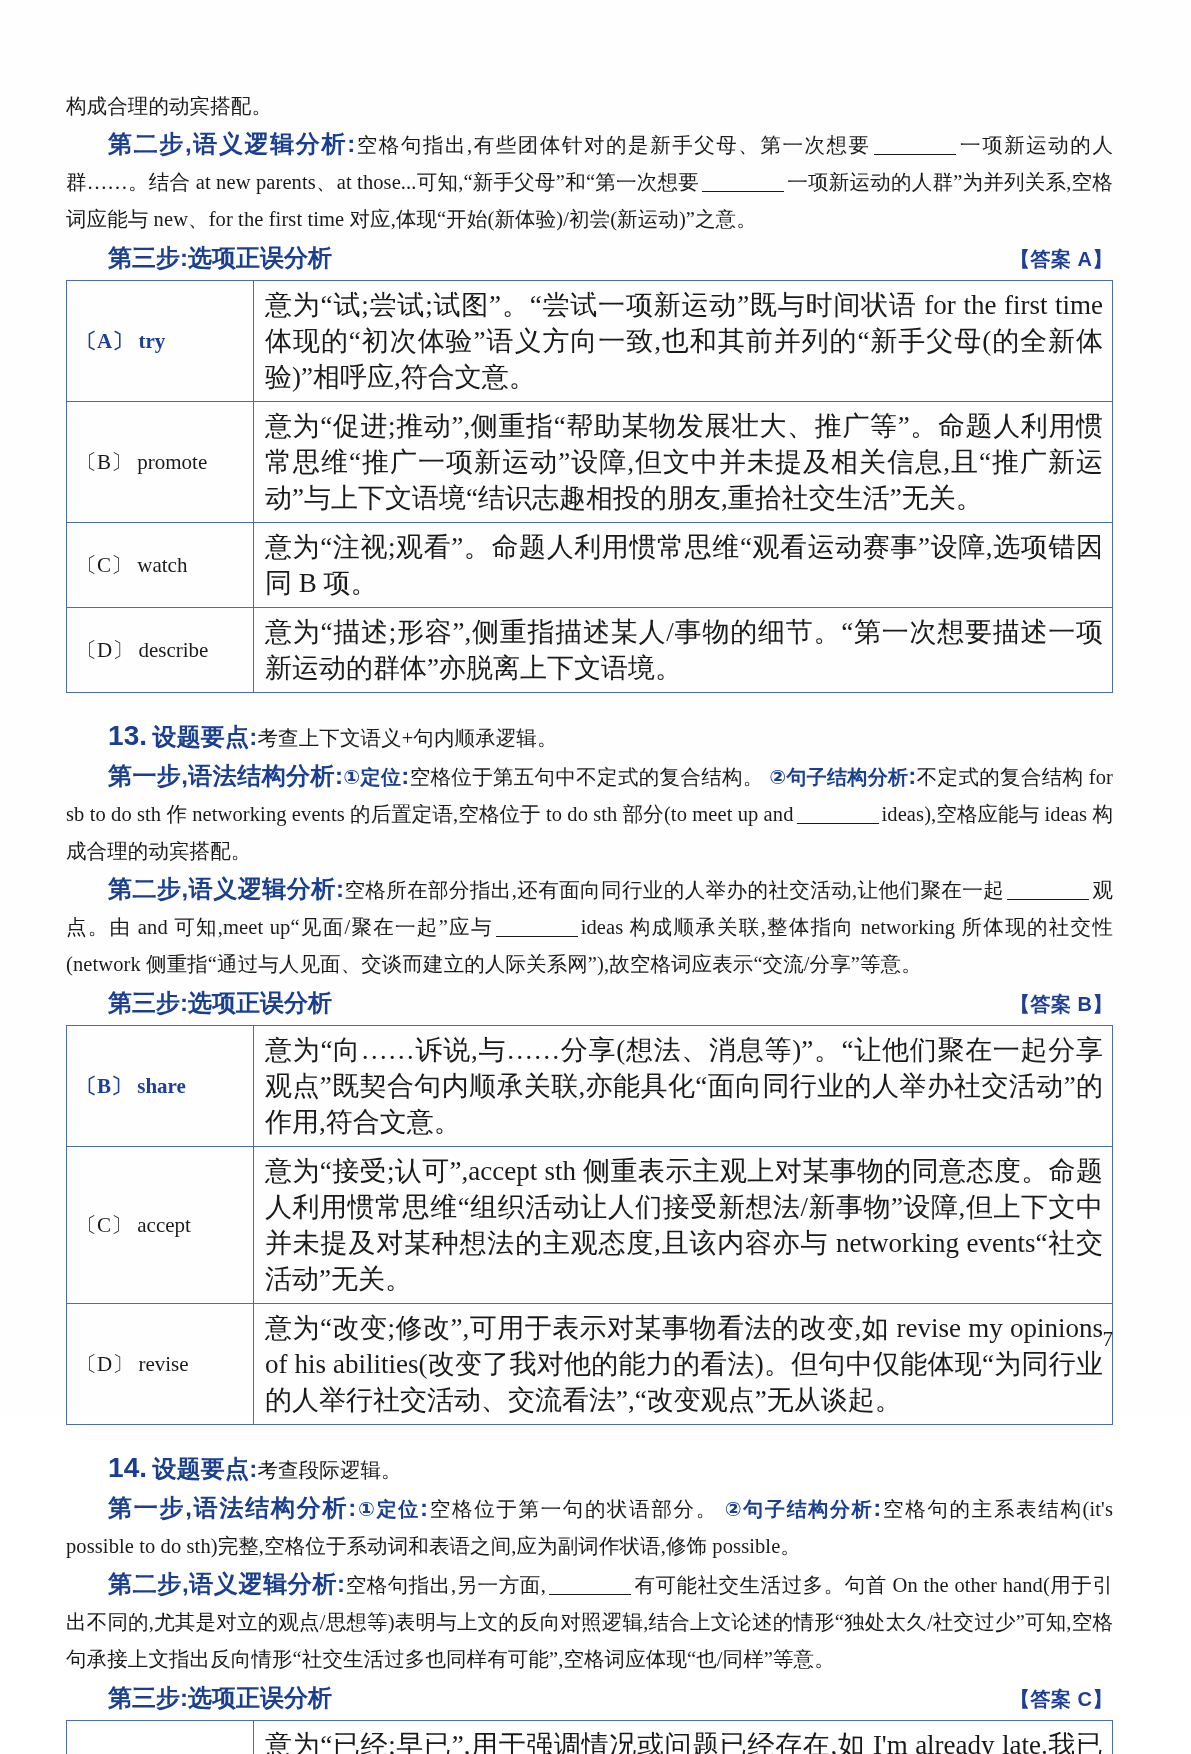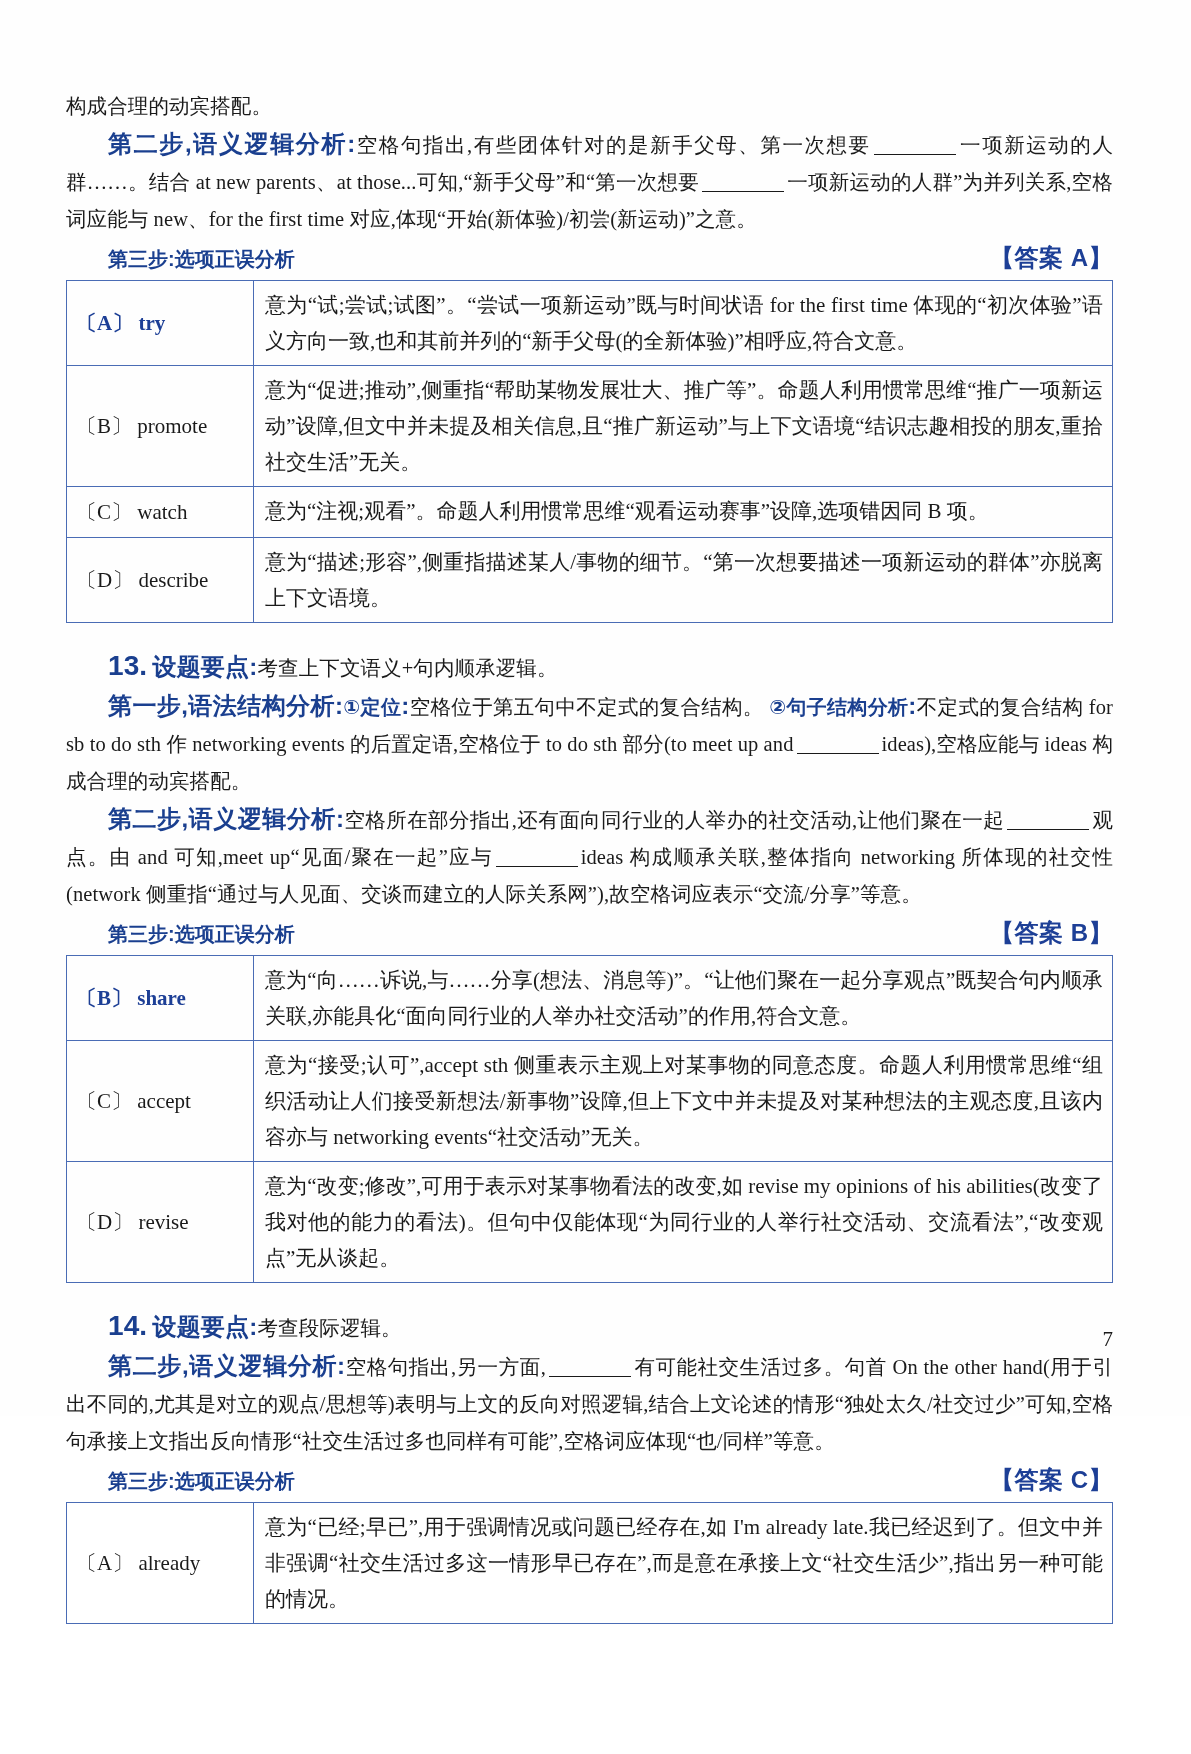--- a/index.html
+++ b/index.html
@@ -67,43 +67,43 @@
     align-items: baseline;
     justify-content: space-between;
     margin-top: 4px;
     margin-bottom: 6px;
     padding-left: 42px;
   }
   .step3-label {
     color: #1a3f8f;
     font-weight: bold;
     font-family: "Liberation Sans", "DejaVu Sans", sans-serif;
-    font-size: 20px;
+    font-size: 24px;
   }
   .answer-badge {
     color: #1d3f96;
     font-weight: bold;
     font-family: "Liberation Sans", "DejaVu Sans", sans-serif;
-    font-size: 24px;
+    font-size: 20px;
     letter-spacing: 0.5px;
     white-space: nowrap;
   }
   
   table.opt {
     width: 100%;
     border-collapse: collapse;
     border: 1.6px solid #2c4f9e;
     table-layout: fixed;
     margin-bottom: 10px;
   }
   table.opt td {
     border: 1.1px solid #4a6cb5;
     padding: 7px 9px 7px 11px;
     vertical-align: middle;
-    font-size: 21px;
+    font-size: 27px;
     line-height: 36px;
   }
   table.opt td.word {
     width: 168px;
     text-align: left;
     padding-left: 9px;
     white-space: nowrap;
     font-size: 21px;
   }
   table.opt td.desc {
@@ -198,20 +198,23 @@
       </tr>
     </tbody>
   </table>
 
   <div class="gap-sm"></div>
 
   <div class="para indent">
     <span class="qnum">14.</span>&nbsp;<span class="blue-label">设题要点</span><span class="blue-label">:</span><span>考查段际逻辑。</span>
   </div>
 
+  <div class="para indent">
+    <span class="blue-label">第一步,语法结构分析</span><span class="blue-label">:</span><span class="circ">①定位</span><span class="blue-label">:</span><span>空格位于第一句的状语部分。</span>&nbsp;<span class="circ">②句子结构分析</span><span class="blue-label">:</span><span>空格句的主系表结构(it's possible to do sth)完整,空格位于系动词和表语之间,应为副词作状语,修饰 possible。</span>
+  </div>
 
   <div class="para indent">
     <span class="blue-label">第二步,语义逻辑分析</span><span class="blue-label">:</span><span>空格句指出,另一方面,</span><span class="blank"></span><span>有可能社交生活过多。句首 On the other hand(用于引出不同的,尤其是对立的观点/思想等)表明与上文的反向对照逻辑,结合上文论述的情形“独处太久/社交过少”可知,空格句承接上文指出反向情形“社交生活过多也同样有可能”,空格词应体现“也/同样”等意。</span>
   </div>
 
   <div class="step3-row">
     <span class="step3-label">第三步:选项正误分析</span>
     <span class="answer-badge">【答案 C】</span>
   </div>
 

